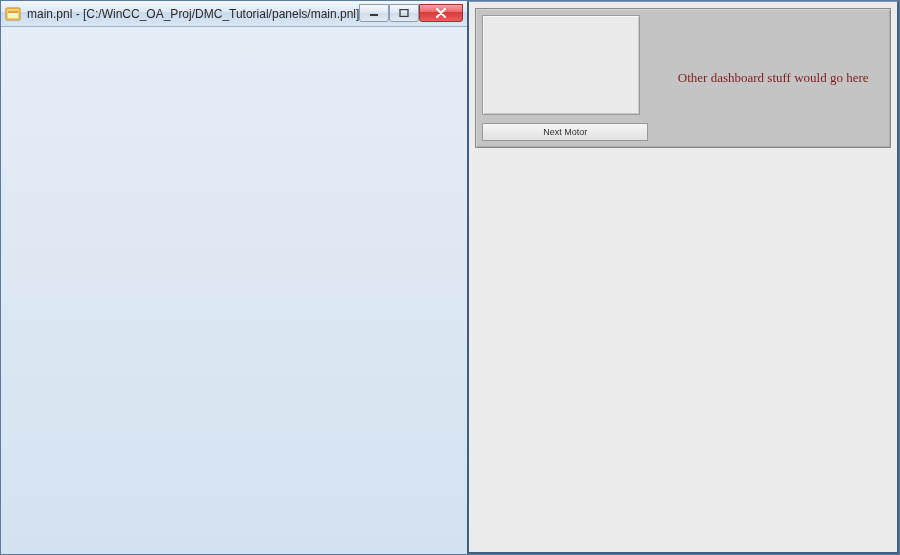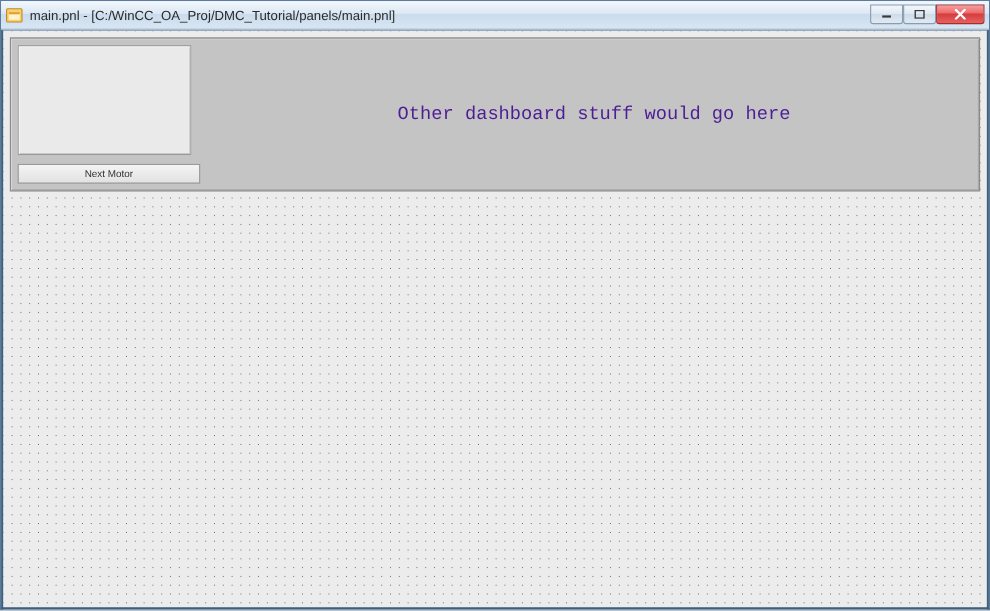--- a/index.html
+++ b/index.html
@@ -13,21 +13,21 @@
       width: 900px;
       height: 555px;
       overflow: hidden;
     }
     .window {
       width: 100%;
       height: 100%;
       background: linear-gradient(to bottom, #e6eef7 0%, #d4e2f0 100%);
       border: 1px solid #5a7aa0;
       display: flex;
-      flex-direction: column;
+      flex-direction: row;
     }
     .titlebar {
       height: 26px;
       background: linear-gradient(to bottom, #f2f7fc 0%, #dce8f4 45%, #cadbed 46%, #d8e6f3 100%);
       display: flex;
       align-items: center;
       padding: 0 4px;
       border-bottom: 1px solid #9eb4cc;
     }
     .titlebar-icon {
@@ -119,23 +119,23 @@
     }
     .dashboard-text {
       position: absolute;
       left: 190px;
       right: 10px;
       top: 0;
       bottom: 0;
       display: flex;
       align-items: center;
       justify-content: center;
-      font-size: 17px;
-      color: #4c1d95;
-      font-family: Liberation Mono, monospace;
+      font-size: 13px;
+      color: #7f1d1d;
+      font-family: Liberation Serif, serif;
     }
   </style>
 </head>
 <body>
 
 <div class="window">
   <div class="titlebar">
     <span class="titlebar-icon">
       <svg width="16" height="16" viewBox="0 0 16 16">
         <rect x="1" y="2" width="14" height="12" rx="1" fill="#f7d070" stroke="#c08a20" stroke-width="1"></rect>

